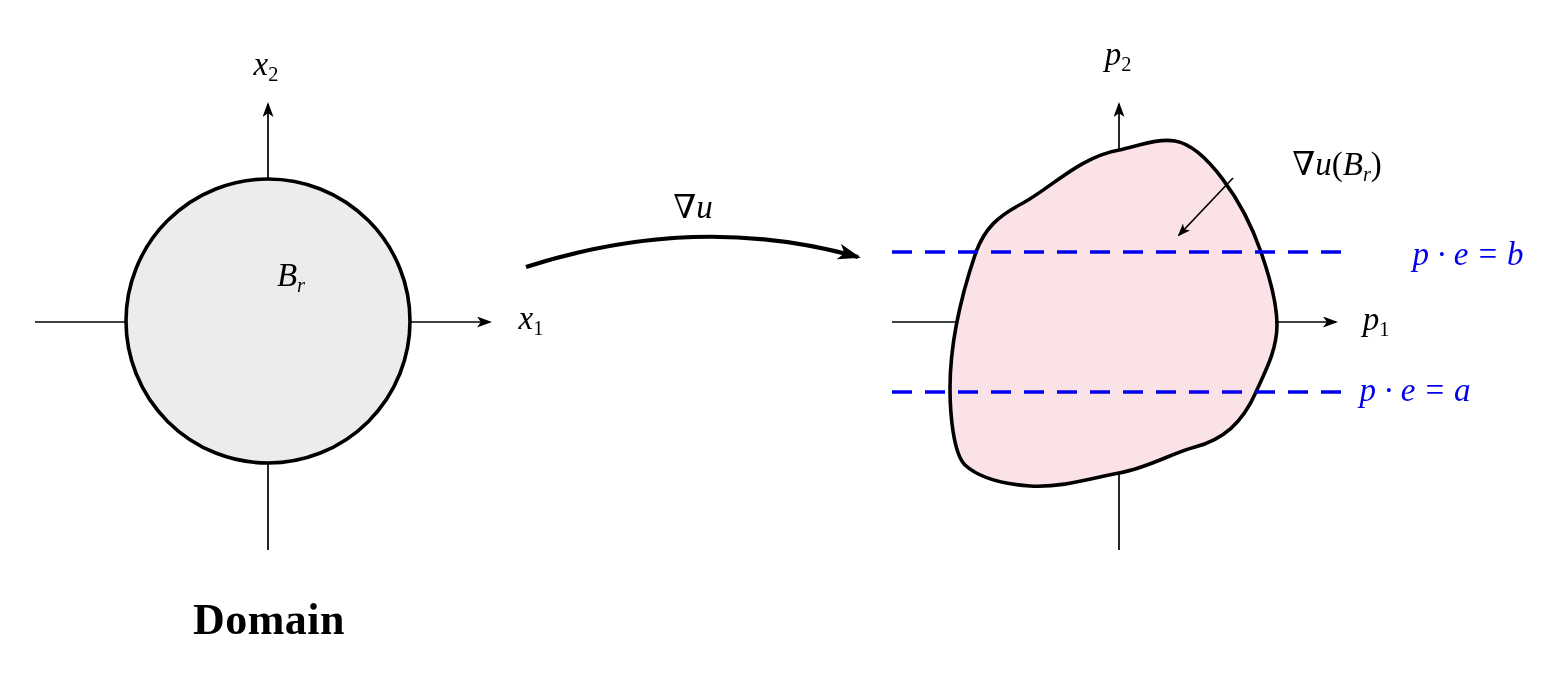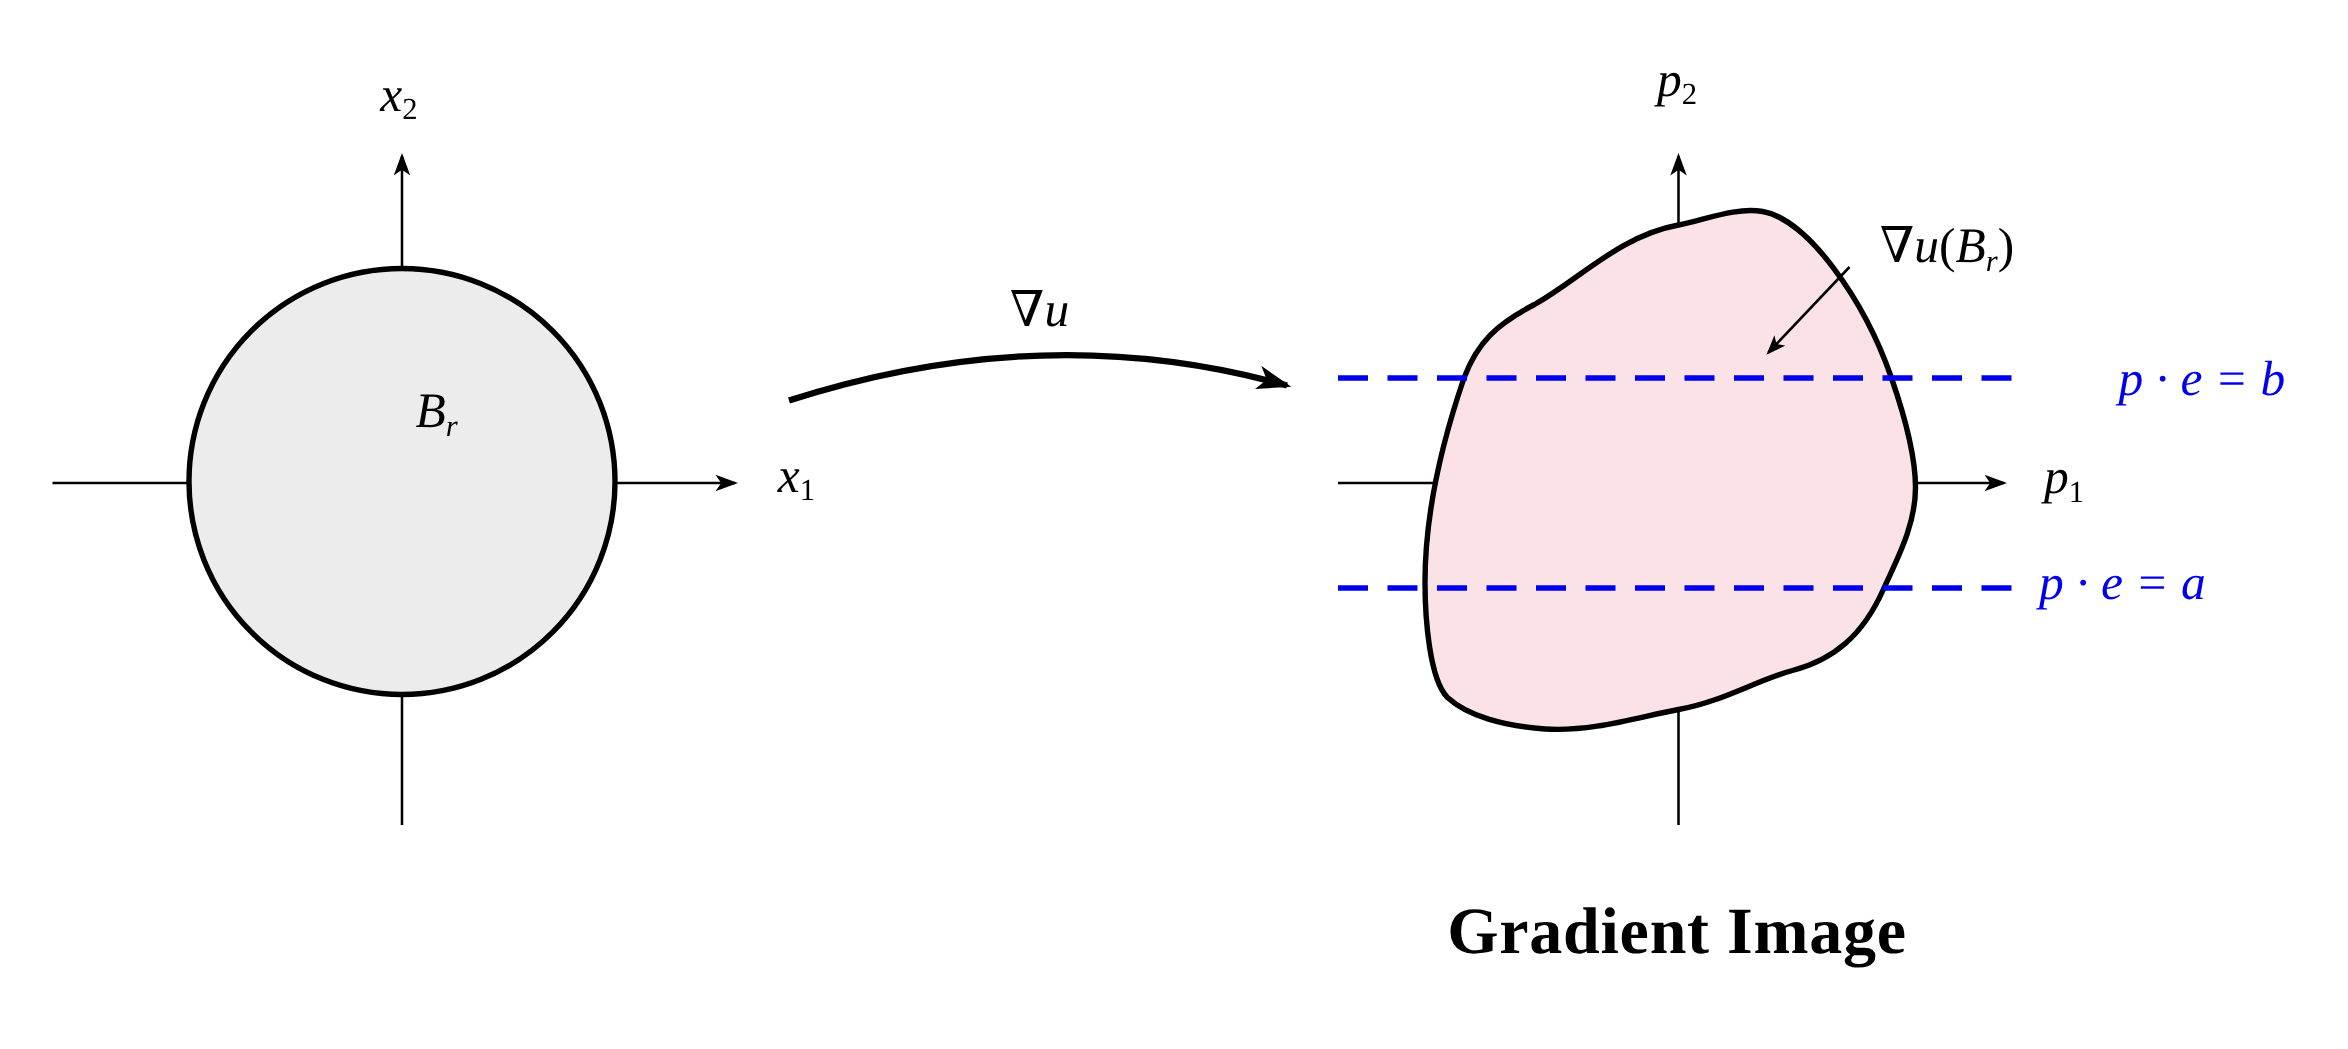--- a/index.html
+++ b/index.html
@@ -78,22 +78,22 @@
   <div class="lbl" style="left:531px;top:320px"><i>x</i><span class="sub">1</span></div>
 
   <div class="lbl" style="left:291px;top:277px"><i>B</i><i class="sub">r</i></div>
 
   <div class="lbl" style="left:693px;top:207px"><span class="nab">∇</span><i>u</i></div>
 
   <div class="lbl" style="left:1118px;top:56px"><i>p</i><span class="sub">2</span></div>
 
   <div class="lbl" style="left:1376px;top:321px"><i>p</i><span class="sub">1</span></div>
 
-  <div class="lbl" style="left:1298px;top:166px"><span class="nab">∇</span><i>u</i><span>(</span><i>B</i><i class="sub">r</i><span>)</span></div>
+  <div class="lbl" style="left:1337px;top:166px"><span class="nab">∇</span><i>u</i><span>(</span><i>B</i><i class="sub">r</i><span>)</span></div>
 
   <div class="lbl blue" style="left:1433px;top:254px"><i>p · e = b</i></div>
 
   <div class="lbl blue" style="left:1380px;top:390px"><i>p · e = a</i></div>
 
+  <div class="lbl caption" style="left:269px;top:620px">Domain</div>
 
-  <div class="lbl caption" style="left:1118px;top:621px">Gradient Image</div>
 
 </div>
 
 </body></html>

